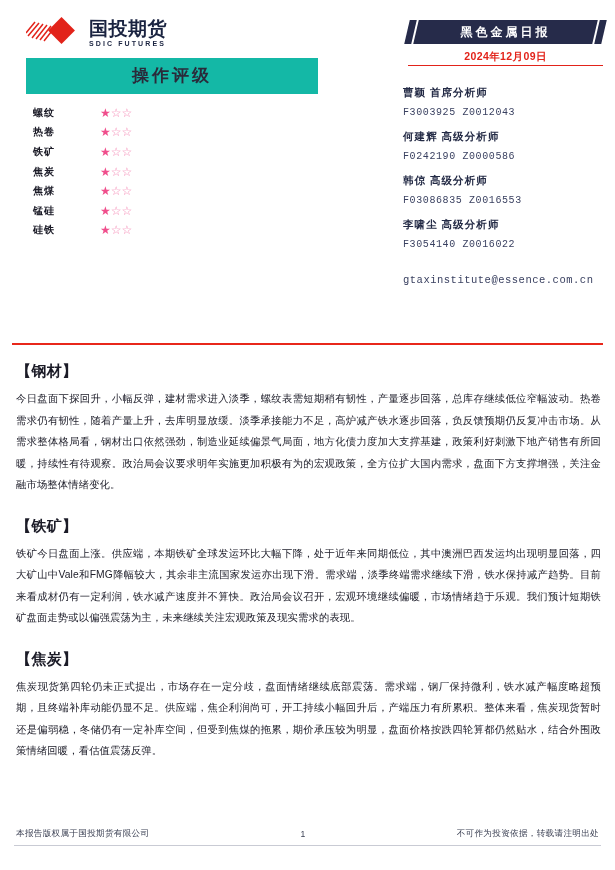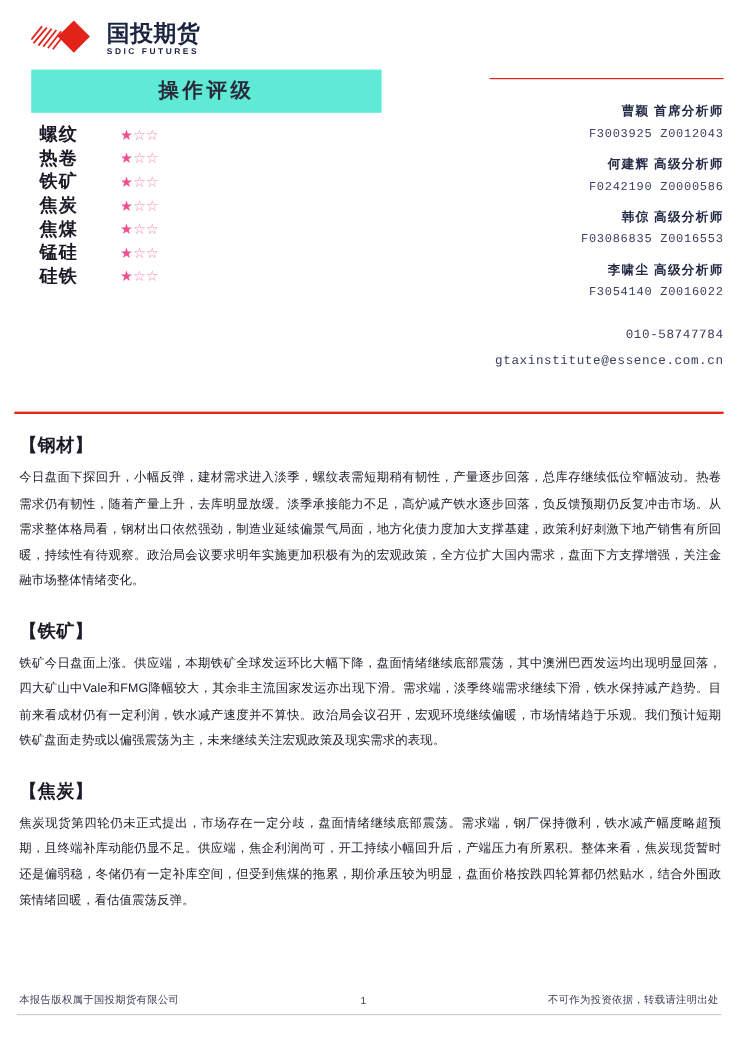--- a/index.html
+++ b/index.html
@@ -79,41 +79,41 @@
   }
 
   
   .rating-card {
     position: absolute;
     left: 26px;
     top: 58px;
     width: 292px;
   }
   .rating-title {
-    background: #5eead4;
+    background: #14b8a6;
     text-align: center;
     font-size: 17px;
     font-weight: bold;
     color: #2a2a3a;
     padding: 6px 0 7px 0;
     letter-spacing: 3px;
     font-family: "Liberation Serif", serif;
   }
   .rating-rows {
     margin-top: 9px;
   }
   .rating-row {
     display: flex;
     align-items: center;
     height: 19.6px;
   }
   .rating-name {
     width: 74px;
     padding-left: 7px;
-    font-size: 15px;
+    font-size: 10px;
     font-weight: bold;
     letter-spacing: 1px;
     color: #1b1b27;
     box-sizing: border-box;
   }
   .rating-stars {
     font-size: 12px;
     letter-spacing: 0px;
     color: #F04E8C;
     font-family: "DejaVu Sans", sans-serif;
@@ -182,21 +182,20 @@
     width: 195px;
     height: 1.4px;
     background: #E2231A;
   }
 
   .analysts {
     position: absolute;
     right: 12px;
     top: 86px;
     width: 200px;
-    text-align: right;
   }
   .analyst-name {
     font-size: 10.5px;
     font-weight: bold;
     color: #232a45;
     letter-spacing: 1.1px;
     margin-top: 12px;
     font-family: "Liberation Serif", serif;
   }
   .analyst-name:first-child { margin-top: 0; }
@@ -332,48 +331,54 @@
           <span class="rating-name">锰硅</span>
           <span class="rating-stars"><span class="star-full">★</span><span class="star-empty">☆☆</span></span>
         </div>
         <div class="rating-row">
           <span class="rating-name">硅铁</span>
           <span class="rating-stars"><span class="star-full">★</span><span class="star-empty">☆☆</span></span>
         </div>
       </div>
     </div>
 
+    <div class="banner-wrap">
+      <div class="banner-edge-l"></div>
+      <div class="banner"></div>
+      <div class="banner-edge-r"></div>
+      <div class="banner-label">黑色金属日报</div>
+    </div>
+    <div class="banner-date">2024年12月09日</div>
     <div class="date-rule"></div>
 
     <div class="analysts">
       <div class="analyst-name">曹颖 首席分析师</div>
       <div class="analyst-code">F3003925  Z0012043</div>
       <div class="analyst-name">何建辉 高级分析师</div>
       <div class="analyst-code">F0242190  Z0000586</div>
       <div class="analyst-name">韩倞 高级分析师</div>
       <div class="analyst-code">F03086835  Z0016553</div>
       <div class="analyst-name">李啸尘 高级分析师</div>
       <div class="analyst-code">F3054140  Z0016022</div>
       <div class="contact">
-        <div class="contact-line">010-58747784</div>
         <div class="contact-line">gtaxinstitute@essence.com.cn</div>
       </div>
     </div>
 
     <div class="header-rule"></div>
   </div>
 
   <div class="content">
     <div class="section">
       <div class="section-head">【钢材】</div>
       <div class="section-body">今日盘面下探回升，小幅反弹，建材需求进入淡季，螺纹表需短期稍有韧性，产量逐步回落，总库存继续低位窄幅波动。热卷需求仍有韧性，随着产量上升，去库明显放缓。淡季承接能力不足，高炉减产铁水逐步回落，负反馈预期仍反复冲击市场。从需求整体格局看，钢材出口依然强劲，制造业延续偏景气局面，地方化债力度加大支撑基建，政策利好刺激下地产销售有所回暖，持续性有待观察。政治局会议要求明年实施更加积极有为的宏观政策，全方位扩大国内需求，盘面下方支撑增强，关注金融市场整体情绪变化。</div>
     </div>
     <div class="section">
       <div class="section-head">【铁矿】</div>
-      <div class="section-body">铁矿今日盘面上涨。供应端，本期铁矿全球发运环比大幅下降，盘面情绪继续底部震荡，其中澳洲巴西发运均出现明显回落，四大矿山中Vale和FMG降幅较大，其余非主流国家发运亦出现下滑。需求端，淡季终端需求继续下滑，铁水保持减产趋势。目前来看成材仍有一定利润，铁水减产速度并不算快。政治局会议召开，宏观环境继续偏暖，市场情绪趋于乐观。我们预计短期铁矿盘面走势或以偏强震荡为主，未来继续关注宏观政策及现实需求的表现。</div>
+      <div class="section-body">铁矿今日盘面上涨。供应端，本期铁矿全球发运环比大幅下降，处于近年来同期低位，其中澳洲巴西发运均出现明显回落，四大矿山中Vale和FMG降幅较大，其余非主流国家发运亦出现下滑。需求端，淡季终端需求继续下滑，铁水保持减产趋势。目前来看成材仍有一定利润，铁水减产速度并不算快。政治局会议召开，宏观环境继续偏暖，市场情绪趋于乐观。我们预计短期铁矿盘面走势或以偏强震荡为主，未来继续关注宏观政策及现实需求的表现。</div>
     </div>
     <div class="section">
       <div class="section-head">【焦炭】</div>
       <div class="section-body">焦炭现货第四轮仍未正式提出，市场存在一定分歧，盘面情绪继续底部震荡。需求端，钢厂保持微利，铁水减产幅度略超预期，且终端补库动能仍显不足。供应端，焦企利润尚可，开工持续小幅回升后，产端压力有所累积。整体来看，焦炭现货暂时还是偏弱稳，冬储仍有一定补库空间，但受到焦煤的拖累，期价承压较为明显，盘面价格按跌四轮算都仍然贴水，结合外围政策情绪回暖，看估值震荡反弹。</div>
     </div>
   </div>
 
   <div class="footer-rule"></div>
   <div class="footer">
     <span class="footer-left">本报告版权属于国投期货有限公司</span>

